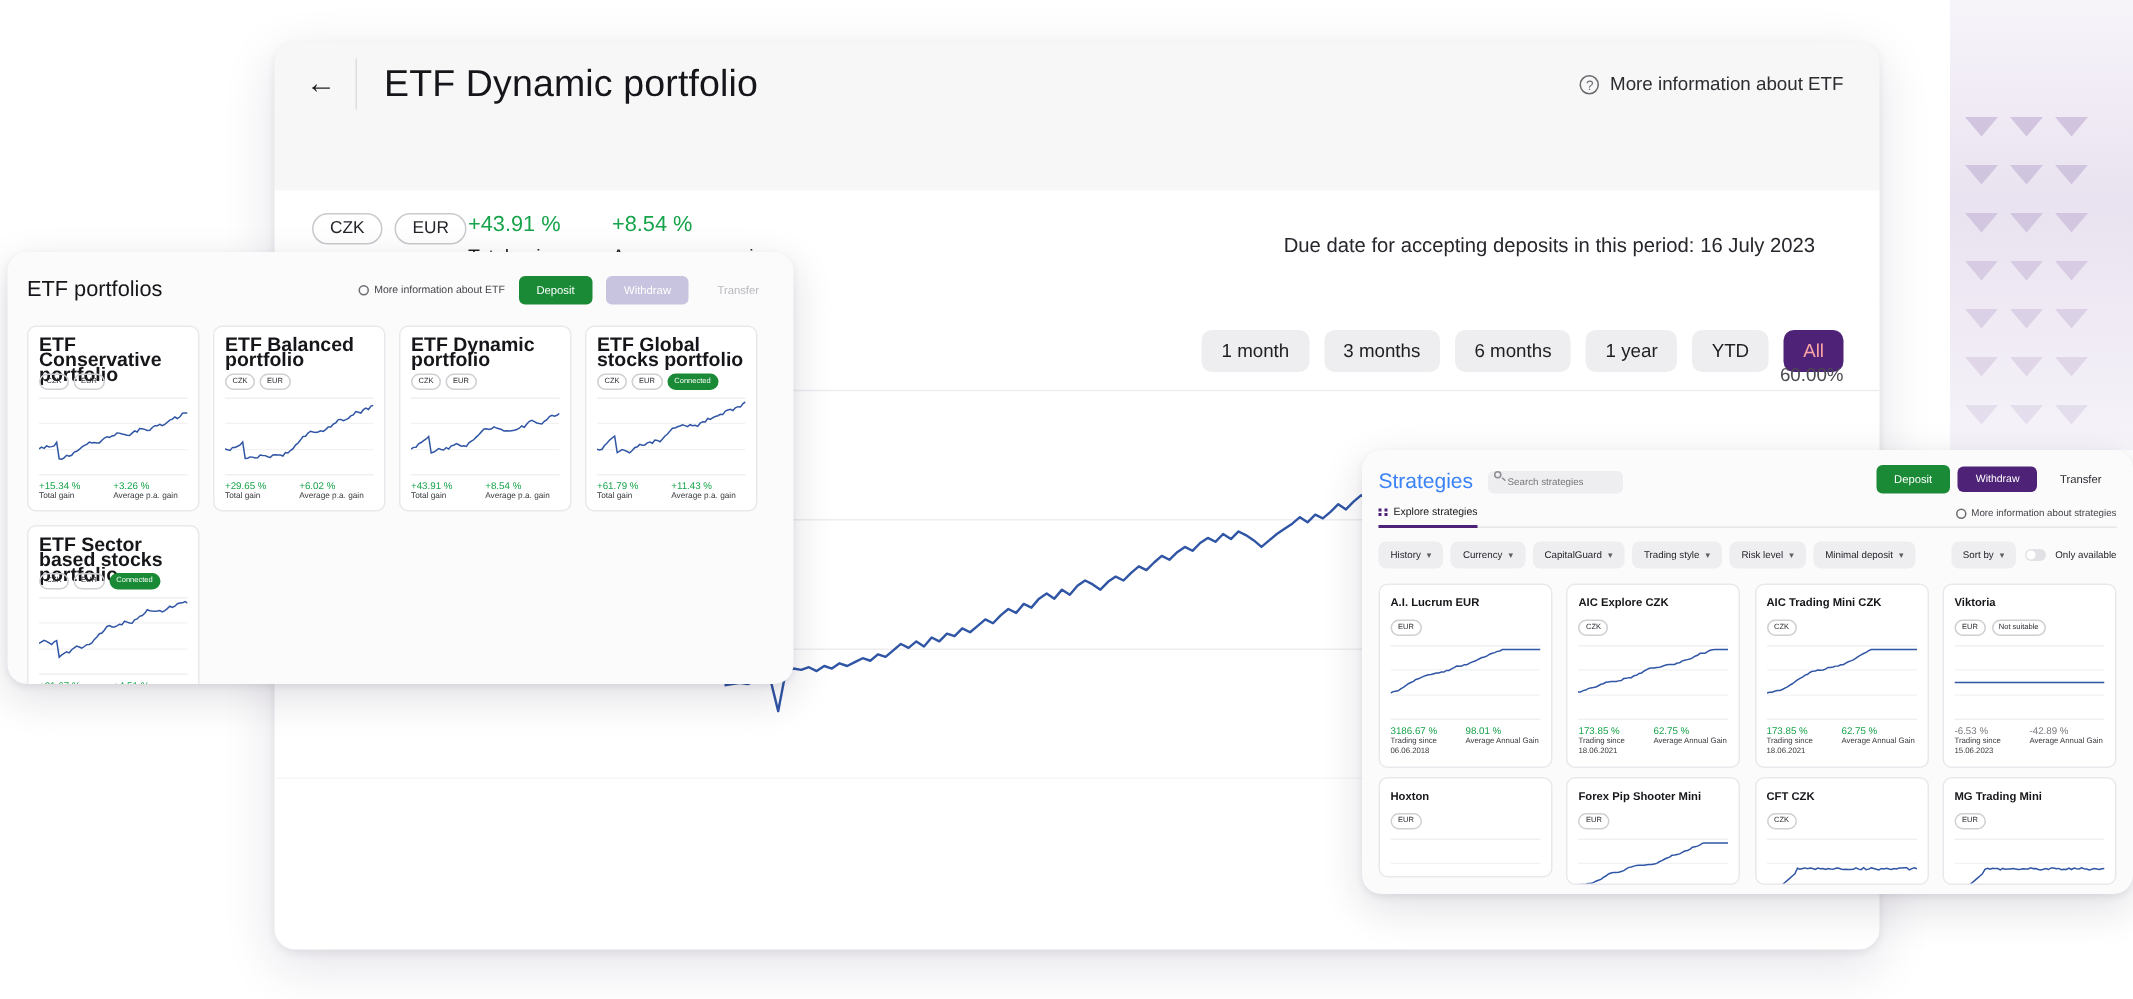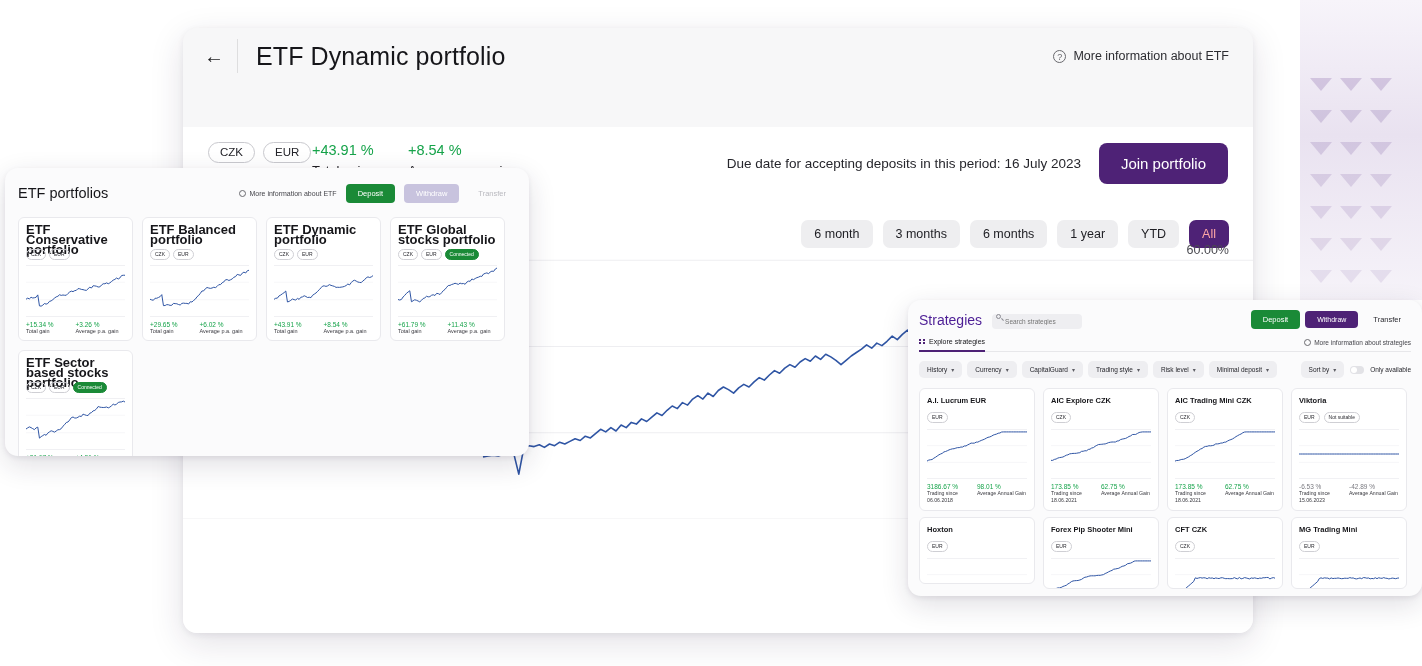--- a/index.html
+++ b/index.html
@@ -134,21 +134,21 @@
   .pf-lbl { font-size:5.5px; color:#3a3a40; }
 
   
   .right-window {
     position:absolute; left:908px; top:300px; width:514px; height:296px;
     background:#fbfbfc; border-radius:13px;
     box-shadow: 0 9px 28px rgba(35,25,60,.14), 0 2px 5px rgba(35,25,60,.08);
     overflow:hidden; padding:10px 11px;
   }
   .sw-top { display:flex; align-items:center; gap:10px; }
-  .sw-title { font-size:14px; color:#4c1d95; }
+  .sw-title { font-size:14px; color:#3b82f6; }
   .sw-search {
     flex:0 0 auto; width:90px; background:#eeeef1; border:none; border-radius:4px;
     font-size:6.5px; color:#8c8c93; padding:4px 5px 4px 13px;
     font-family:"Liberation Sans", sans-serif;
   }
   .sw-search-wrap { position:relative; }
   .mag { position:absolute; left:4px; top:4px; width:5px; height:5px;
     border:1px solid #8c8c93; border-radius:50%; }
   .mag:after { content:""; position:absolute; left:4px; top:4px; width:3px;
     height:1px; background:#8c8c93; transform:rotate(45deg); }
@@ -173,21 +173,21 @@
   .fchip { background:#eeeef1; border:none; border-radius:5px; font-size:6.5px;
     color:#1f1f25; padding:5px 8px; cursor:pointer; white-space:nowrap; }
   .fchip .cv { margin-left:4px; font-size:6px; color:#5c5c63; }
   .fright { margin-left:auto; display:flex; align-items:center; gap:6px; }
   .toggle { width:14px; height:8px; border-radius:4px; background:#e2e2e6;
     position:relative; }
   .toggle:after { content:""; position:absolute; left:1px; top:1px; width:6px;
     height:6px; border-radius:50%; background:#fff; }
   .fright .ol { font-size:6.5px; color:#1f1f25; }
 
-  .st-grid { display:flex; gap:8px; margin-top:10px; flex-wrap:wrap; }
+  .st-grid { display:flex; gap:8px; margin-top:10px; flex-wrap:wrap;justify-content:space-between; }
   .st-card { width:116px; background:#fff; border:1px solid #e9e9ed;
     border-radius:6px; padding:7px 7px 6px; }
   .st-name { font-size:7.5px; font-weight:700; color:#16161a; line-height:10px; }
   .st-pills { display:flex; gap:4px; margin-top:6px; }
   .st-pill { border:1px solid #cfcfd4; border-radius:6px; font-size:5px;
     padding:1px 4px; color:#2a2a30; line-height:7px; }
   .st-spark { height:50px; margin-top:6px; border-top:1px solid #f1f1f4;
     border-bottom:1px solid #f1f1f4; }
   .st-spark svg { display:block; width:100%; height:100%; }
   .st-foot { display:flex; margin-top:4px; }
@@ -251,26 +251,25 @@
         </div>
         <div class="metric">
           <span class="val">+8.54 %</span>
           <span class="lbl">Average p.a. gain</span>
         </div>
       </div>
       <div class="due">
         <span>Due date for accepting deposits in this period:</span>
         <b>16 July 2023</b>
       </div>
-      <button class="join-btn">Join portfolio</button>
     </div>
 
     <div class="chart-card">
       <div class="range-row">
-        <button class="range-btn">6 month</button>
+        <button class="range-btn">1 month</button>
         <button class="range-btn">3 months</button>
         <button class="range-btn">6 months</button>
         <button class="range-btn">1 year</button>
         <button class="range-btn">YTD</button>
         <button class="range-btn active">All</button>
       </div>
 
       <div class="plot">
         <svg viewBox="0 0 1070 276" preserveAspectRatio="none" id="chart-svg">
           <g id="gridlines">

